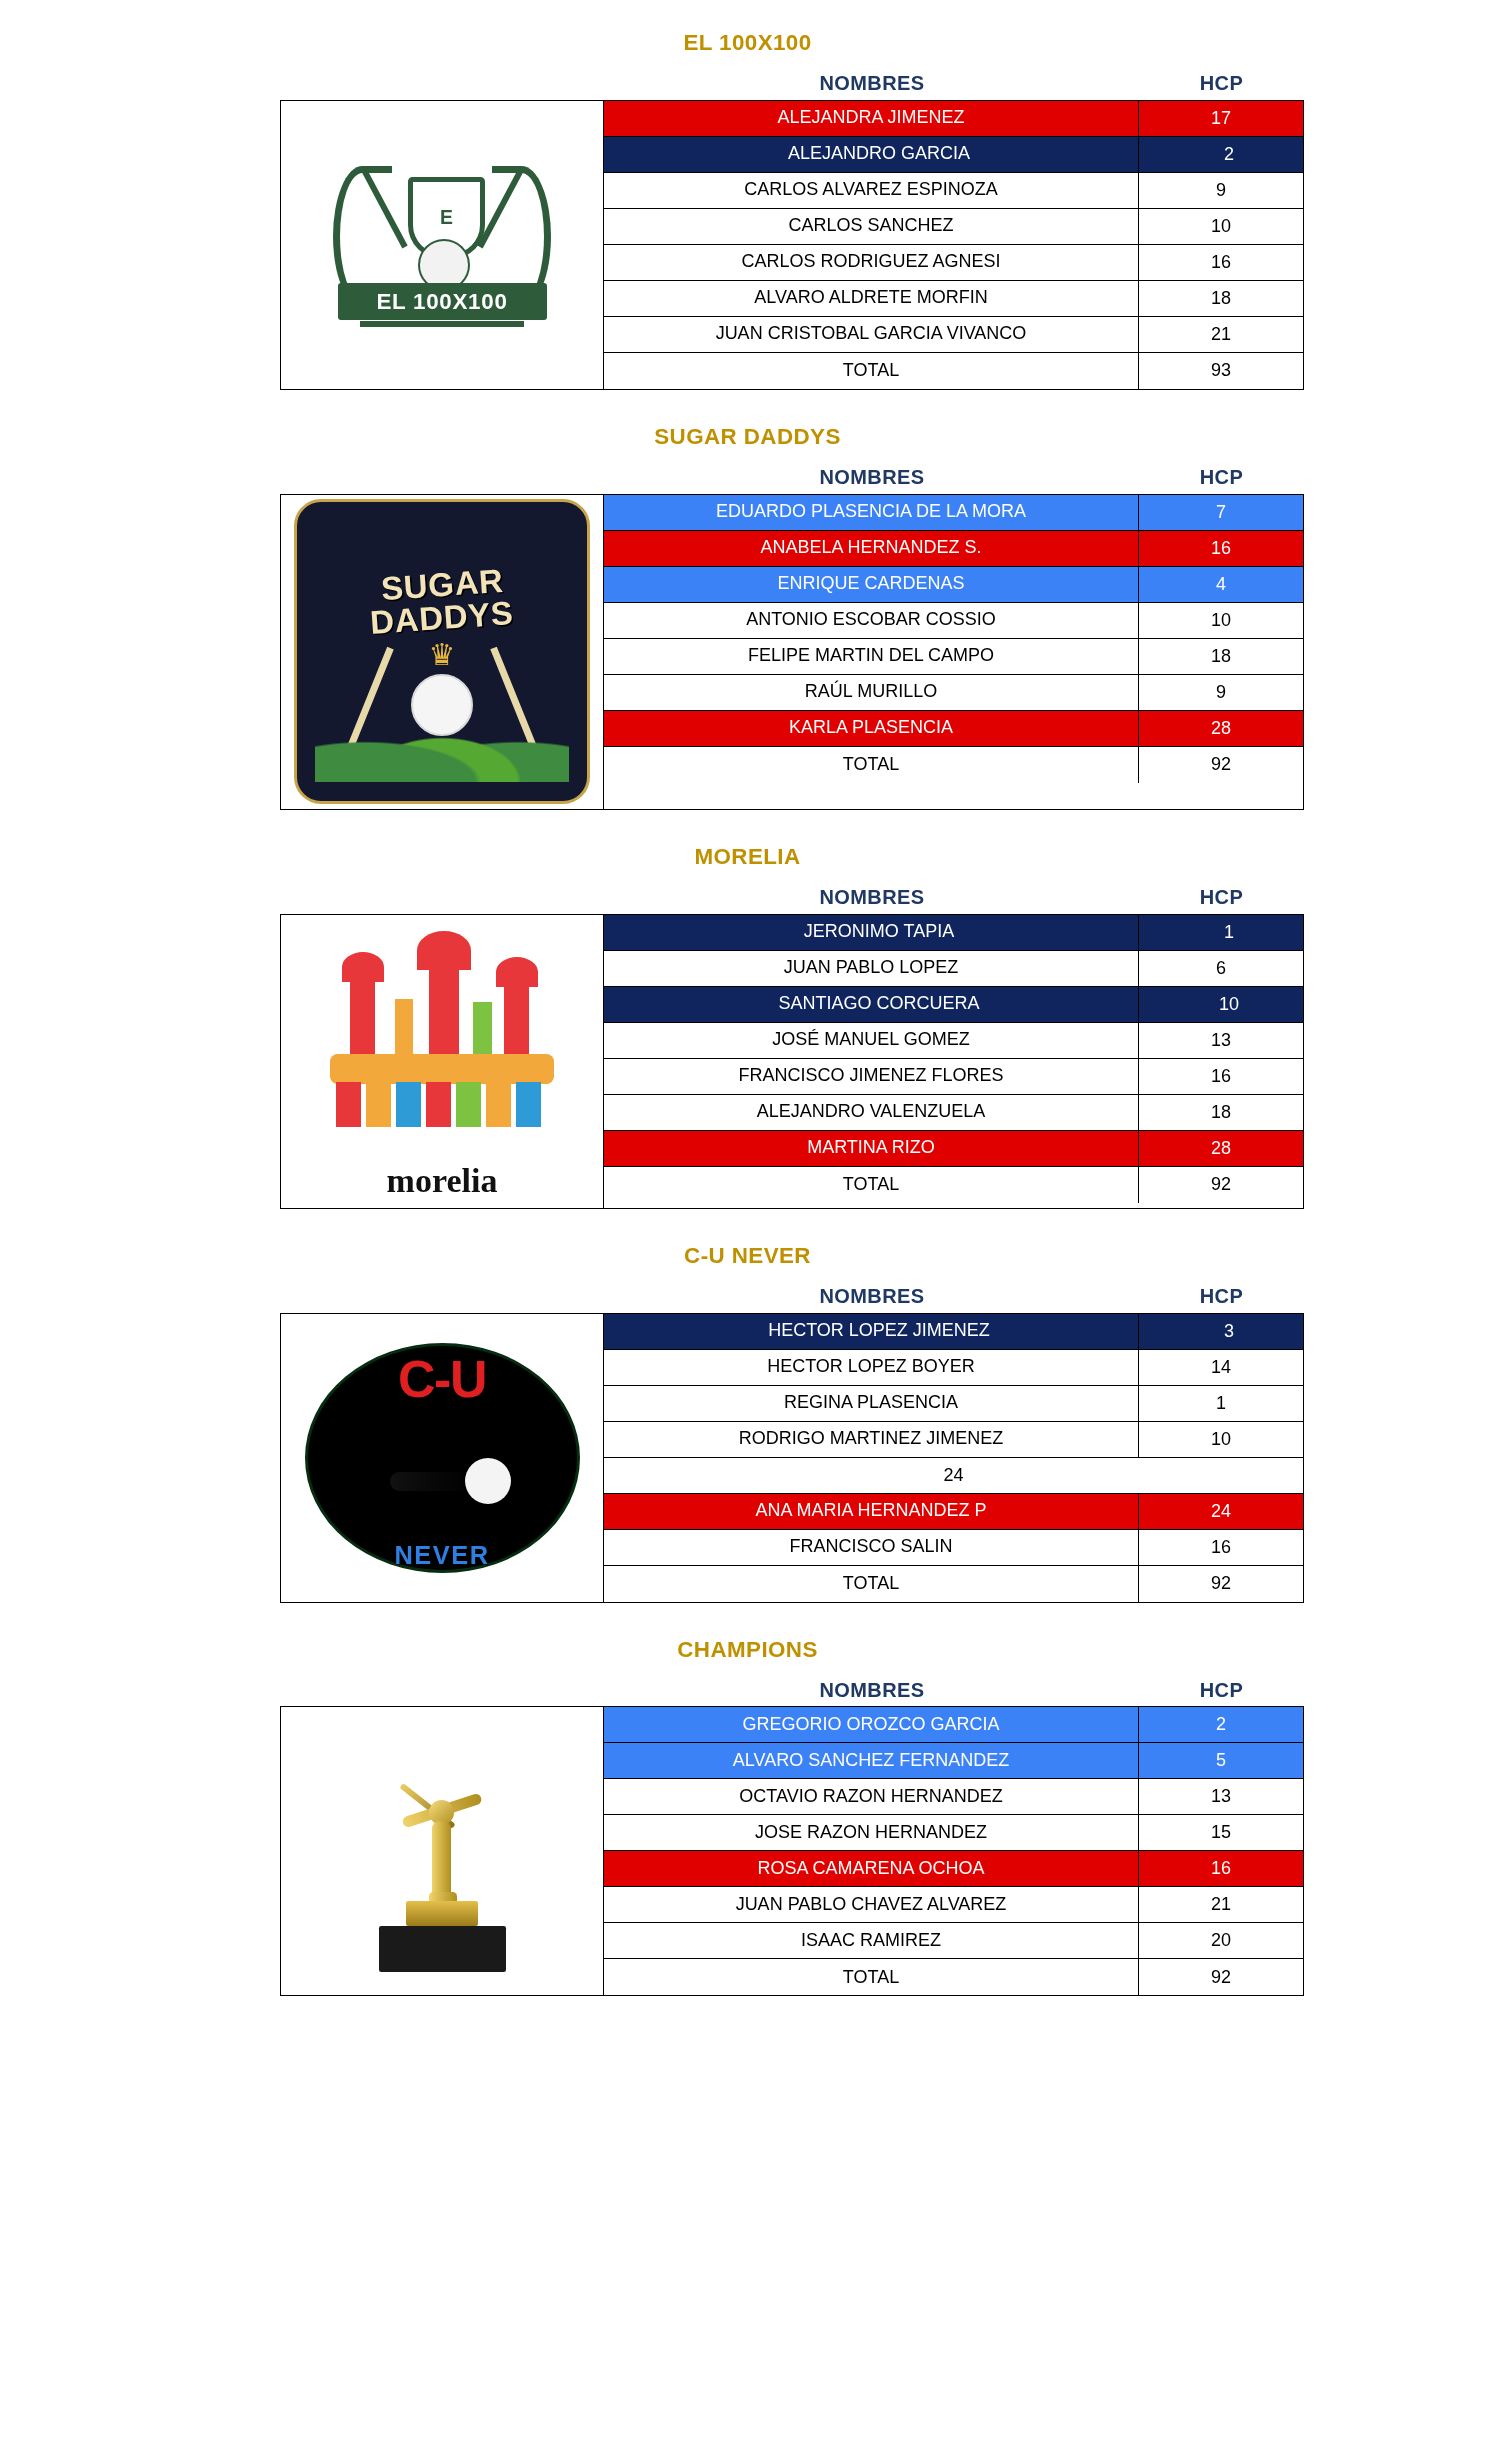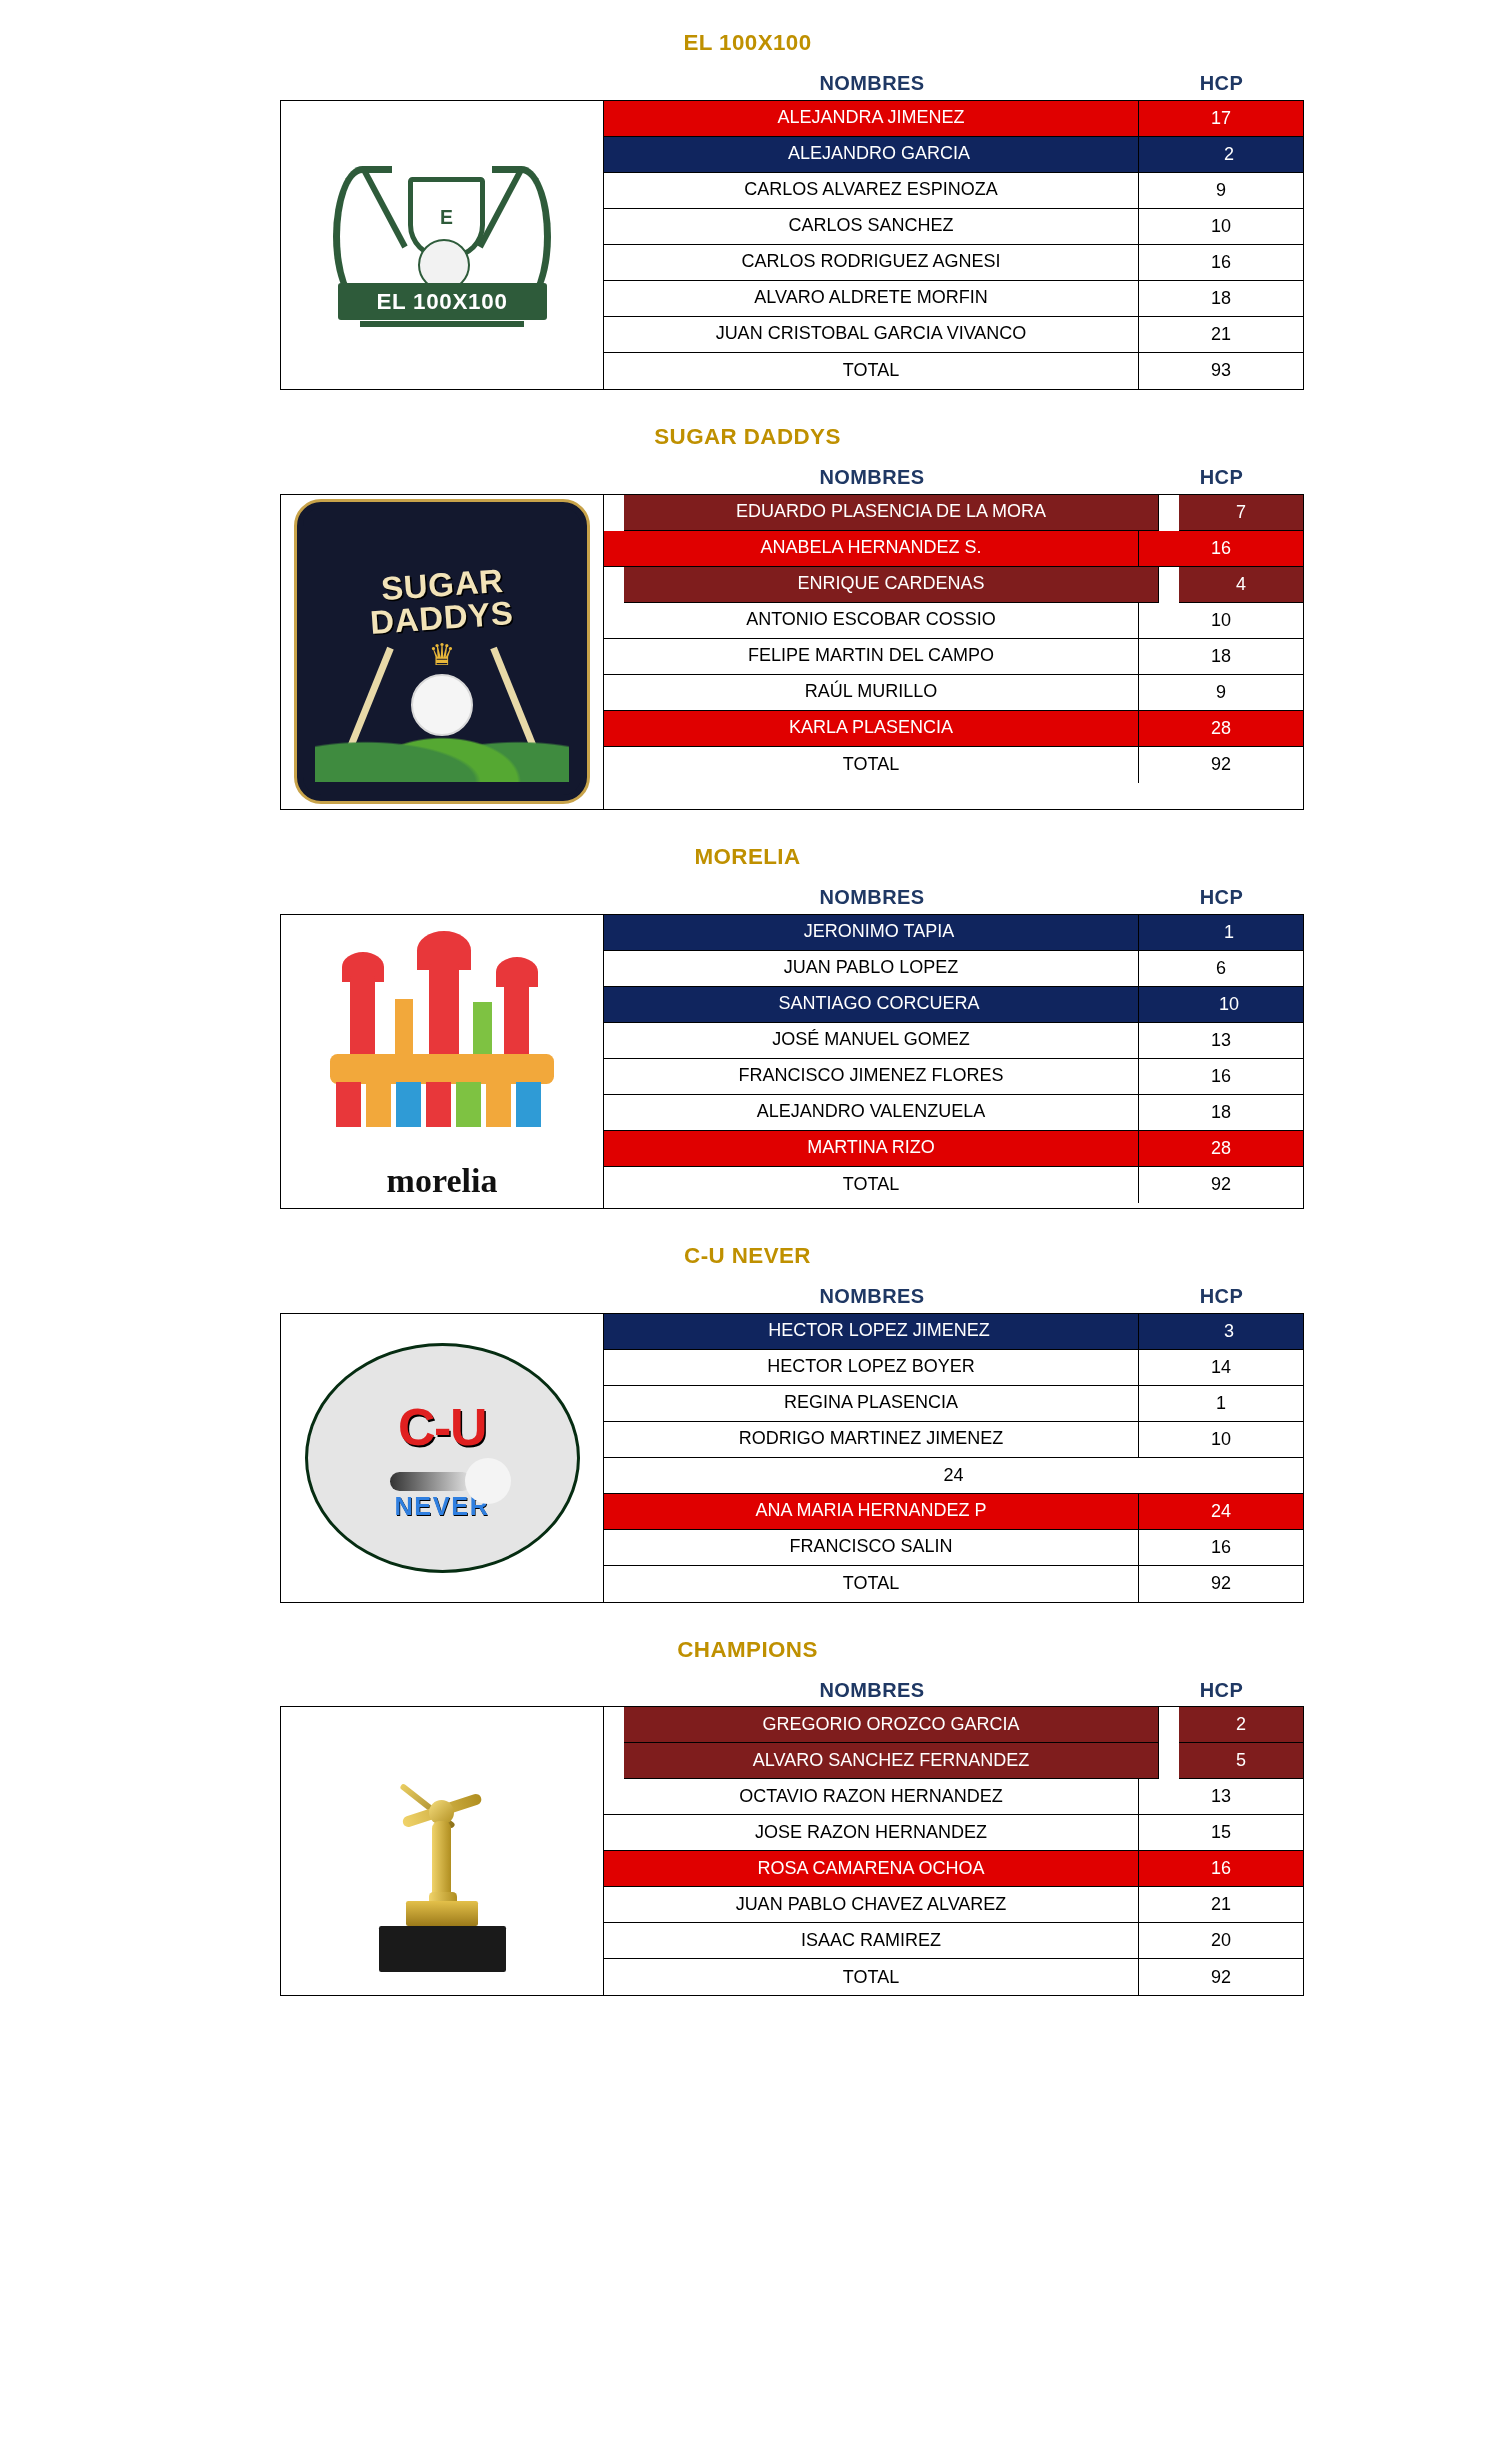--- a/index.html
+++ b/index.html
@@ -110,21 +110,21 @@
     justify-content: center;
     font-size: 18px;
     color: #000000;
     box-sizing: border-box;
   }
   .row.last .name, .row.last .hcp { border-bottom: none; }
 
   
   .hl-red  { background: #e00000; color: #ffffff !important; }
   .hl-navy { background: #10255e; color: #ffffff !important; padding-left: 16px; }
-  .hl-gold { background: #7f1d1d; color: #ffffff !important; margin-left: 20px; }
+  .hl-gold { background: #3b82f6; color: #ffffff !important; }
 
   
   .logo-box { position: relative; }
 
   
   .logo-100 {
     width: 299px; height: 247px;
     position: relative;
     display: flex; align-items: center; justify-content: center;
   }
@@ -223,24 +223,24 @@
     font-family: "Liberation Serif", serif; color: #111; margin-bottom: 3px;
   }
 
   
   .logo-cu {
     width: 299px; height: 247px;
     display: flex; align-items: center; justify-content: center;
   }
   .cu-oval {
     width: 269px; height: 224px; border-radius: 50%;
-    background: #e5e5e5;
+    background: #000000;
     border: 3px solid #062d12;
     position: relative;
-    display: flex; flex-direction: column; align-items: center; justify-content: center;
+    display: flex; flex-direction: column; align-items: center; justify-content: space-between;
   }
   .cu-text {
     font-size: 52px; font-weight: bold; color: #e02020; letter-spacing: -1.5px;
     text-shadow: 1.5px 1.5px 0 #000; line-height: 1; margin-top: 7.5px;
   }
   .cu-never {
     font-size: 25.4px; font-weight: bold; color: #2f7fe0; letter-spacing: 1.5px;
     text-shadow: 0.7px 0.7px 0 #000; margin-top: 39px;
   }
   .cu-ball {

